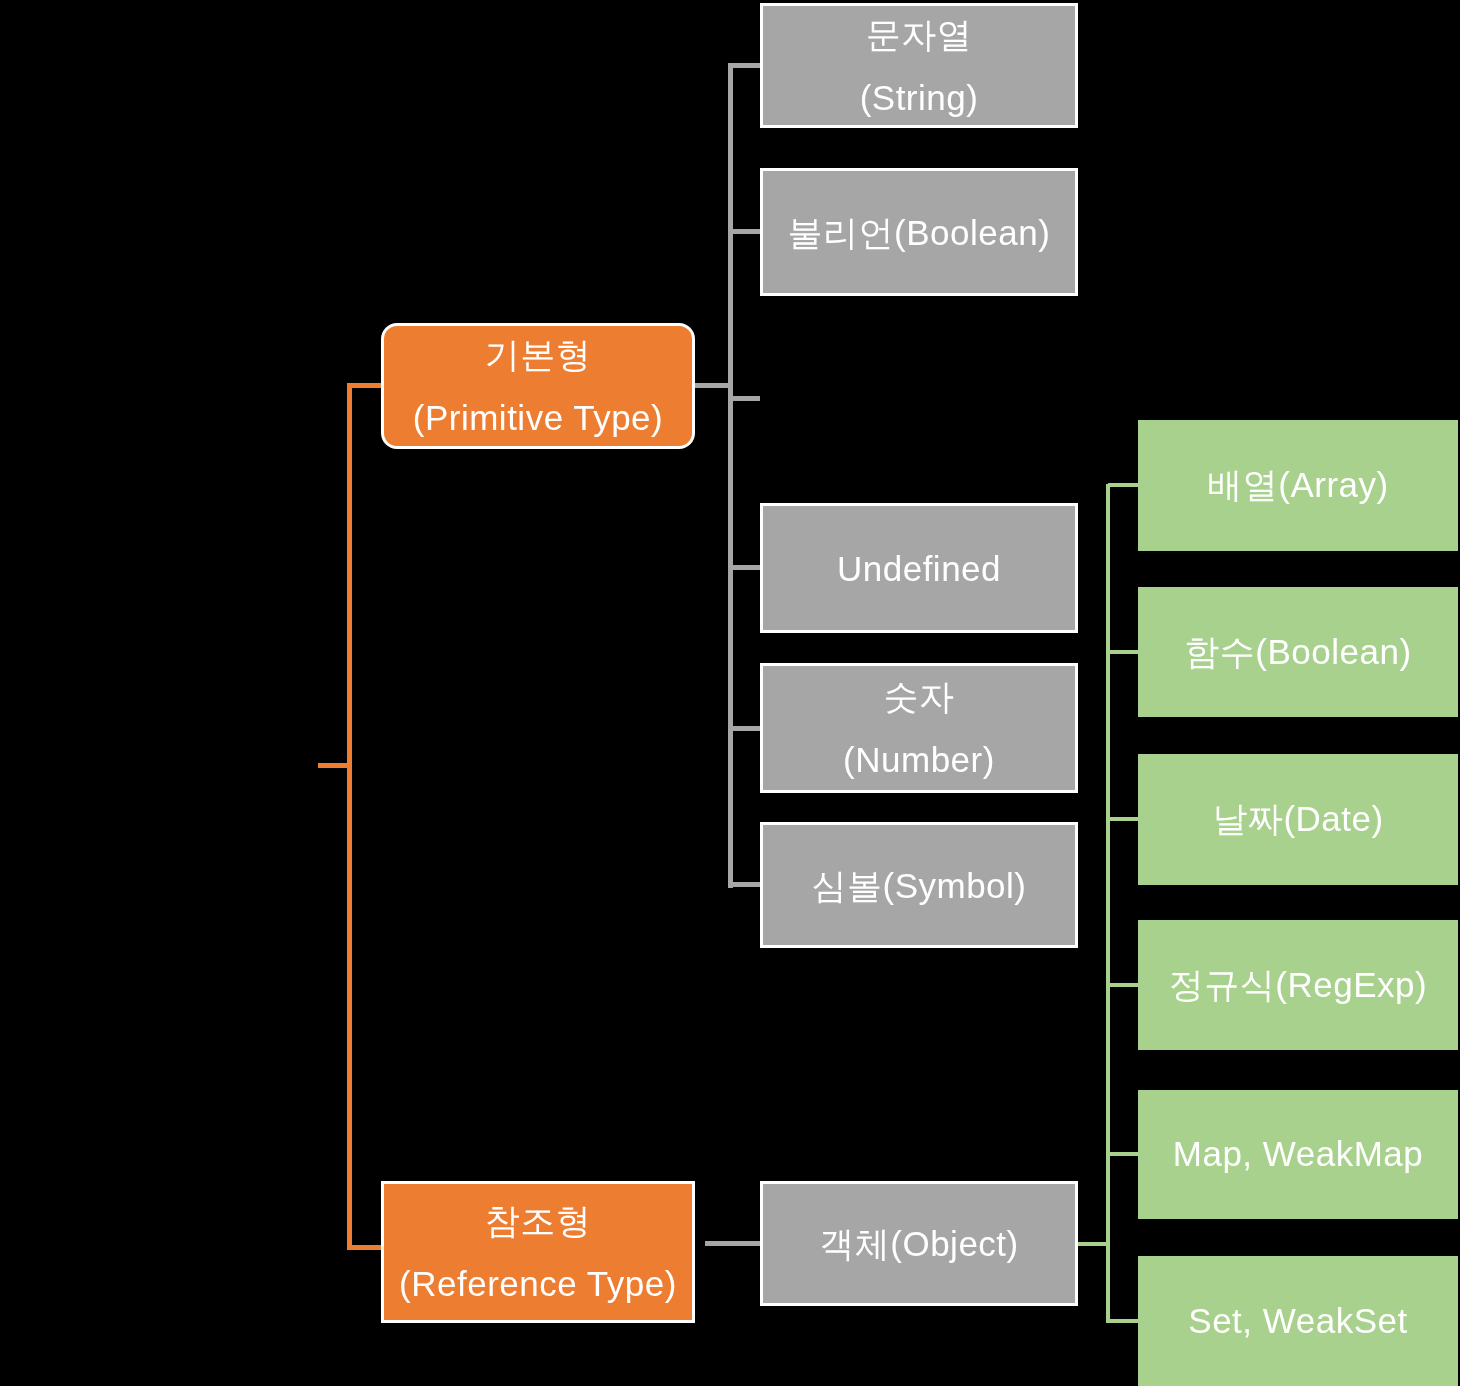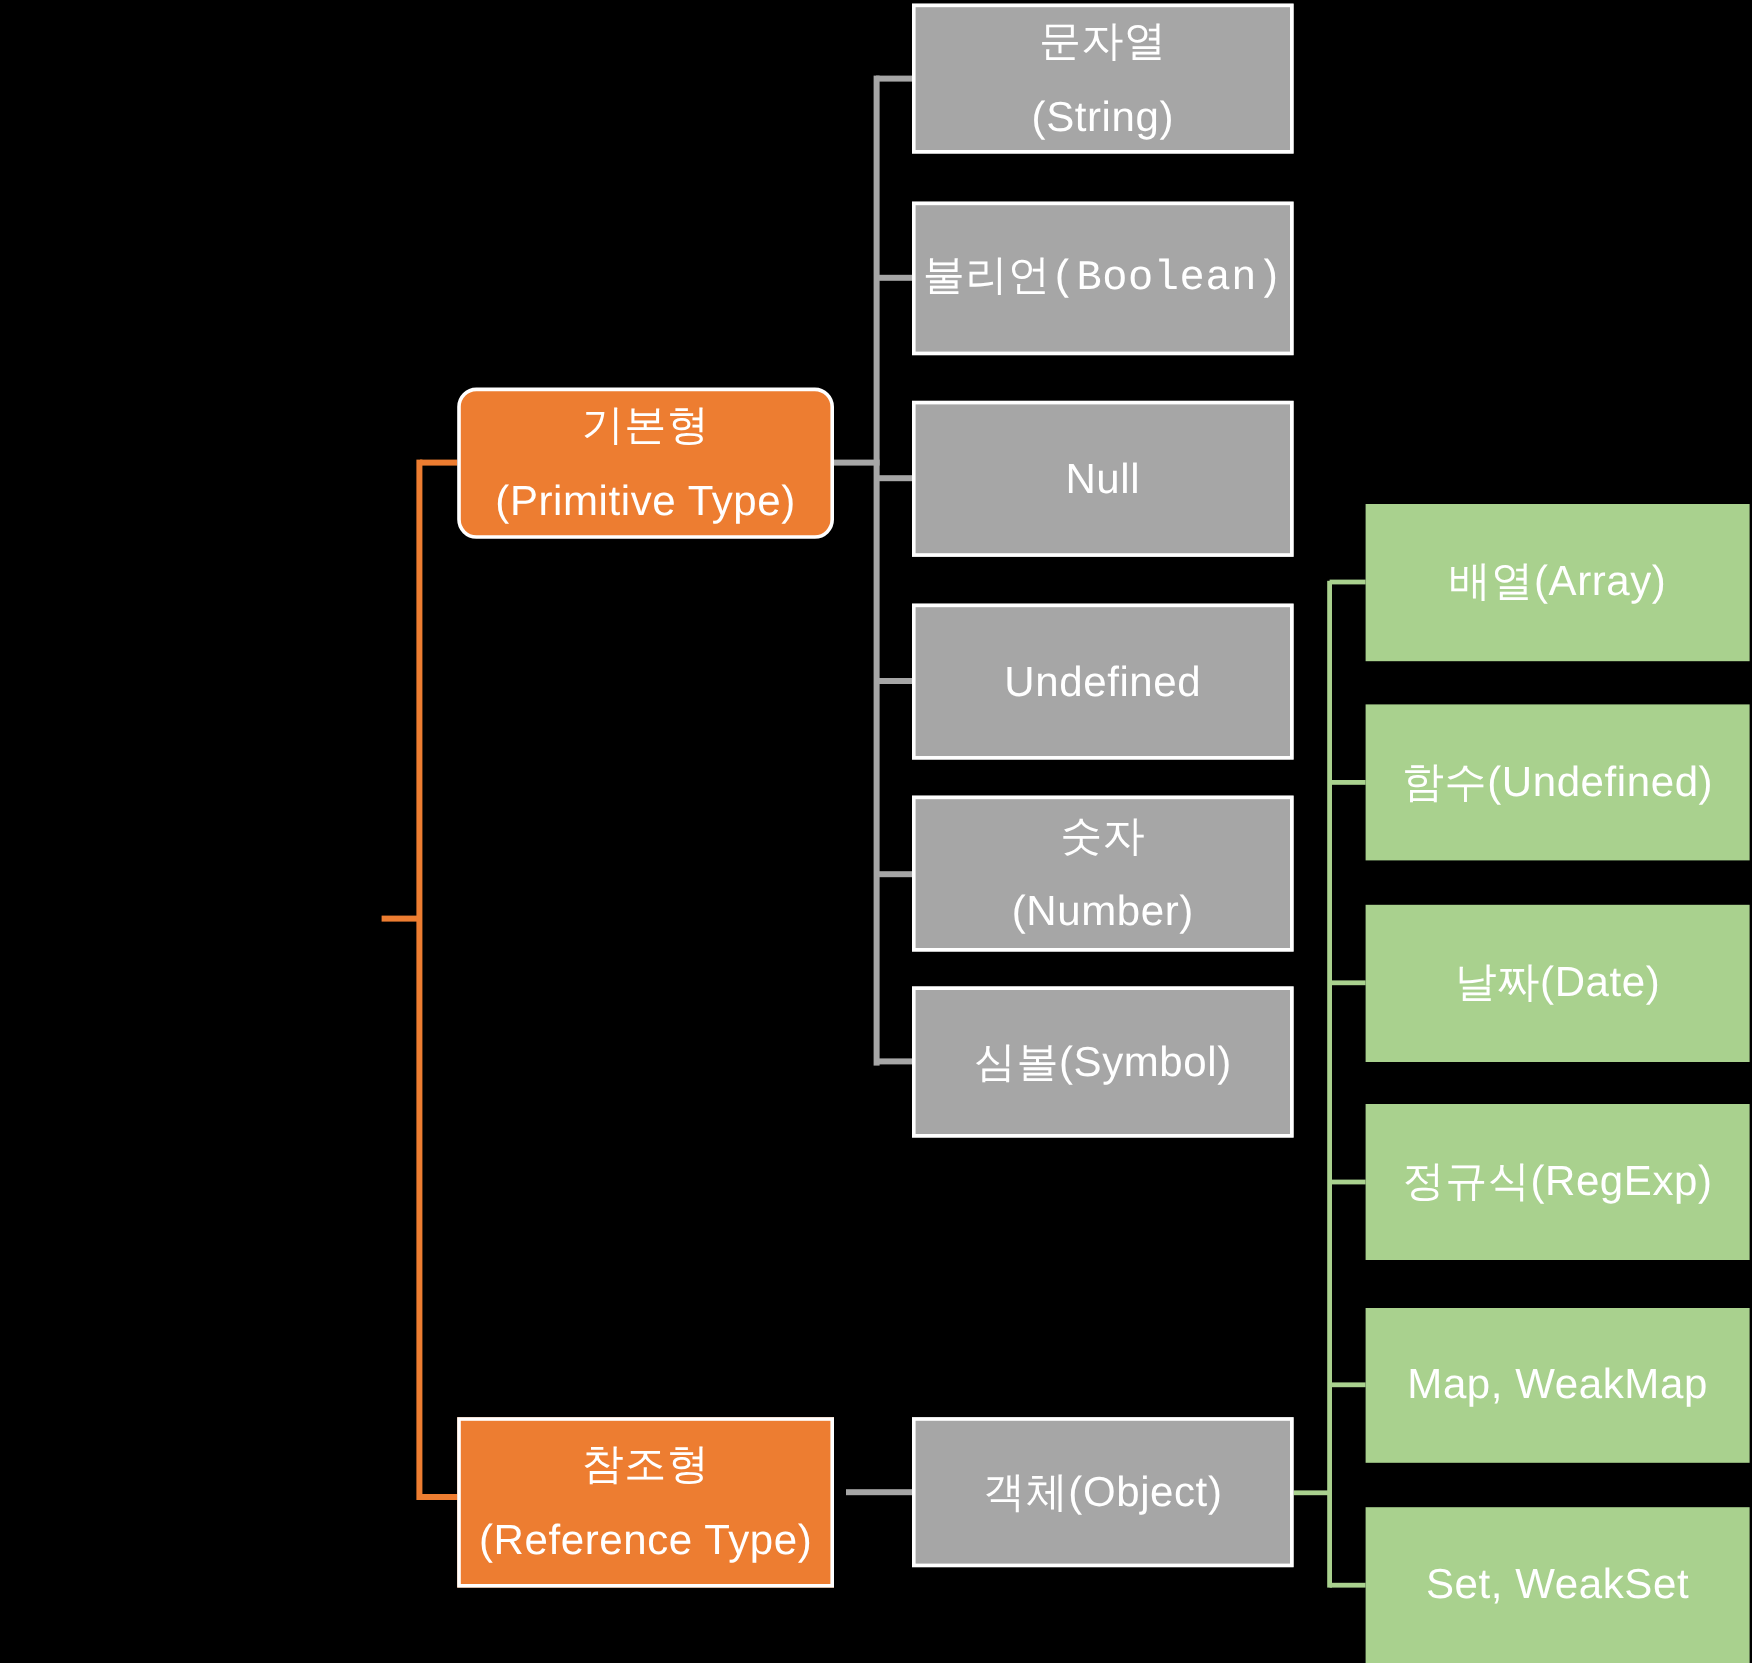--- a/index.html
+++ b/index.html
@@ -68,29 +68,28 @@
   <div class="seg green" style="left:1108px; top:1319px; width:30px; height:4px;"></div>
 
 
   <div class="node branch bordered" style="left:381px; top:323px; width:314px; height:126px;border-radius:16px;">기본형
 (Primitive Type)</div>
   <div class="node branch bordered" style="left:381px; top:1181px; width:314px; height:142px;">참조형
 (Reference Type)</div>
 
   <div class="node gray bordered" style="left:760px; top:3px; width:318px; height:125px;">문자열
 (String)</div>
-  <div class="node gray bordered" style="left:760px; top:168px; width:318px; height:128px;font-family:Liberation Mono, monospace;">불리언(Boolean)</div>
-  <div class="node gray bordered" style="left:760px; top:334px; width:318px; height:130px;">Null</div>
+  <div class="node gray bordered" style="left:760px; top:168px; width:318px; height:128px;">불리언(Boolean)</div>
   <div class="node gray bordered" style="left:760px; top:503px; width:318px; height:130px;">Undefined</div>
   <div class="node gray bordered" style="left:760px; top:663px; width:318px; height:130px;">숫자
 (Number)</div>
   <div class="node gray bordered" style="left:760px; top:822px; width:318px; height:126px;">심볼(Symbol)</div>
 
   <div class="node gray bordered" style="left:760px; top:1181px; width:318px; height:125px;">객체(Object)</div>
 
   <div class="node green" style="left:1138px; top:420px; width:320px; height:131px;">배열(Array)</div>
-  <div class="node green" style="left:1138px; top:587px; width:320px; height:130px;">함수(Undefined)</div>
+  <div class="node green" style="left:1138px; top:587px; width:320px; height:130px;">함수(Boolean)</div>
   <div class="node green" style="left:1138px; top:754px; width:320px; height:131px;">날짜(Date)</div>
   <div class="node green" style="left:1138px; top:920px; width:320px; height:130px;">정규식(RegExp)</div>
   <div class="node green" style="left:1138px; top:1090px; width:320px; height:129px;">Map, WeakMap</div>
   <div class="node green" style="left:1138px; top:1256px; width:320px; height:130px;">Set, WeakSet</div>
 
 </div>
 
 </body></html>

